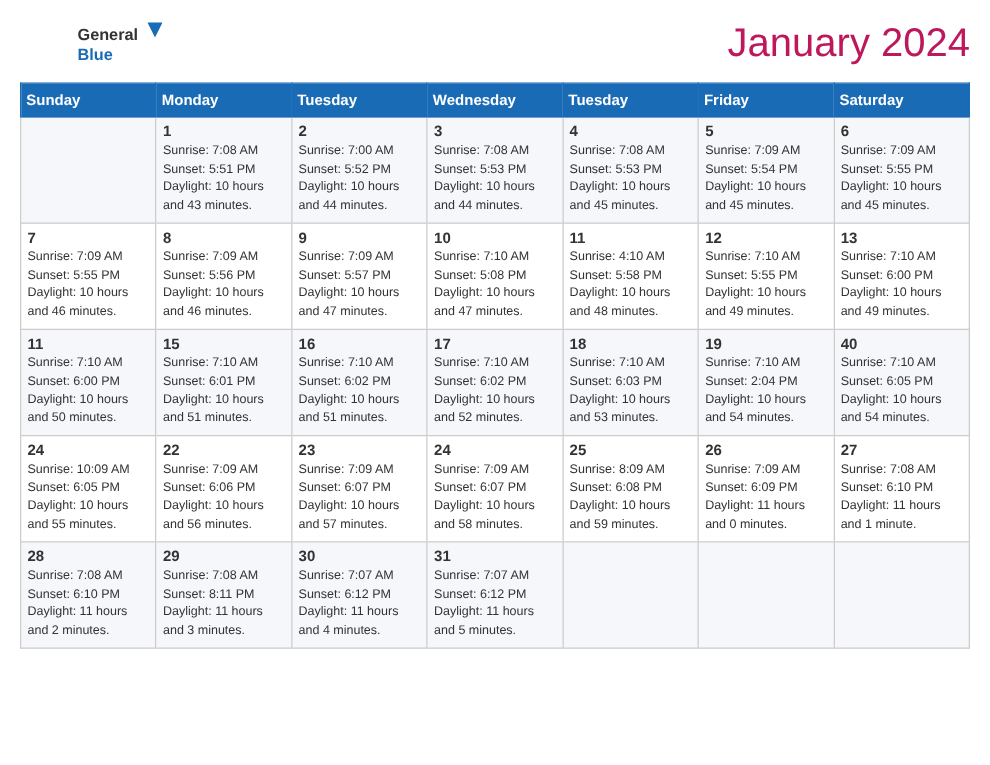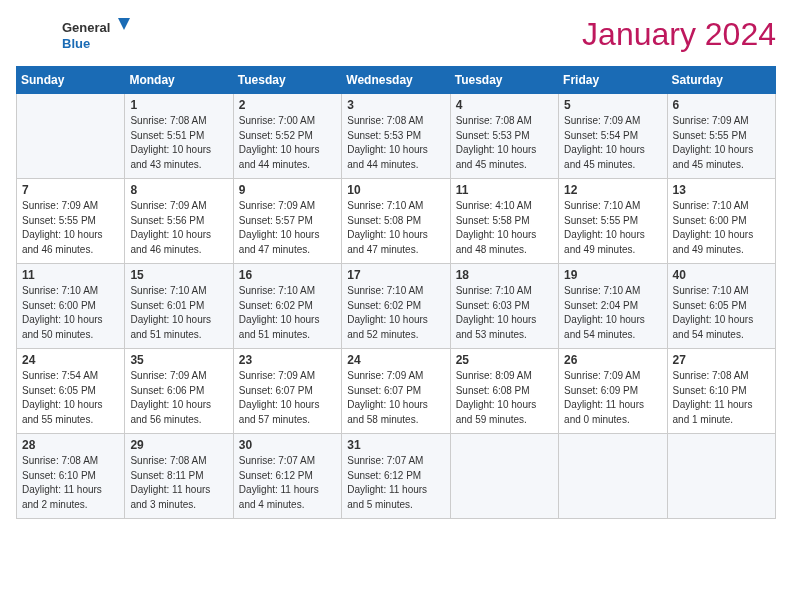--- a/index.html
+++ b/index.html
@@ -247,27 +247,27 @@
           <span class="day-num">40</span>
           <div class="day-info">Sunrise: 7:10 AM
 Sunset: 6:05 PM
 Daylight: 10 hours
 and 54 minutes.</div>
         </td>
       </tr>
       <tr>
         <td>
           <span class="day-num">24</span>
-          <div class="day-info">Sunrise: 7:54 AM
+          <div class="day-info">Sunrise: 10:09 AM
 Sunset: 6:05 PM
 Daylight: 10 hours
 and 55 minutes.</div>
         </td>
         <td>
-          <span class="day-num">35</span>
+          <span class="day-num">22</span>
           <div class="day-info">Sunrise: 7:09 AM
 Sunset: 6:06 PM
 Daylight: 10 hours
 and 56 minutes.</div>
         </td>
         <td>
           <span class="day-num">23</span>
           <div class="day-info">Sunrise: 7:09 AM
 Sunset: 6:07 PM
 Daylight: 10 hours

